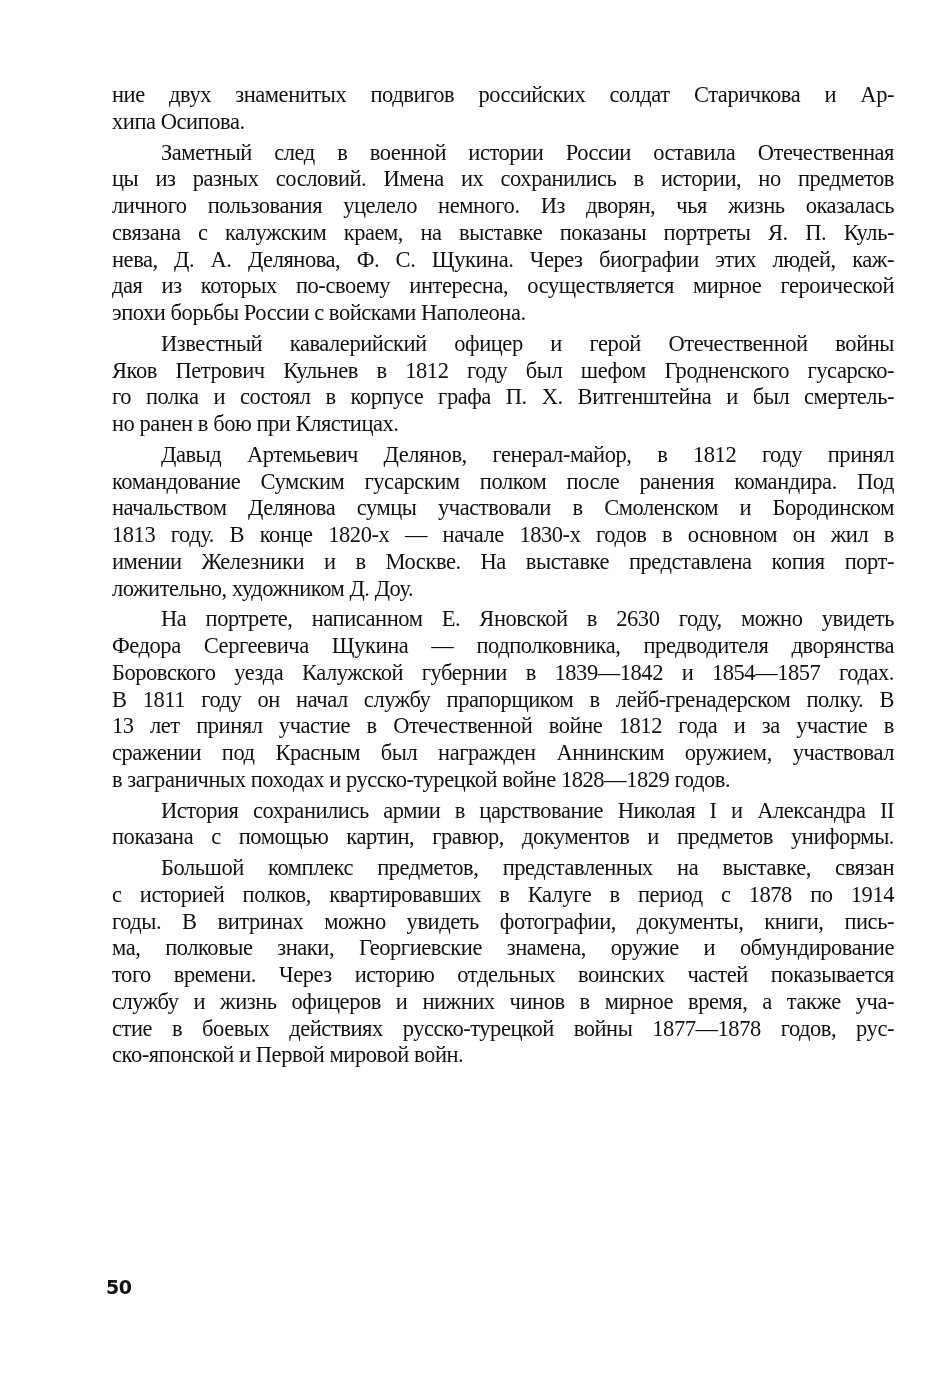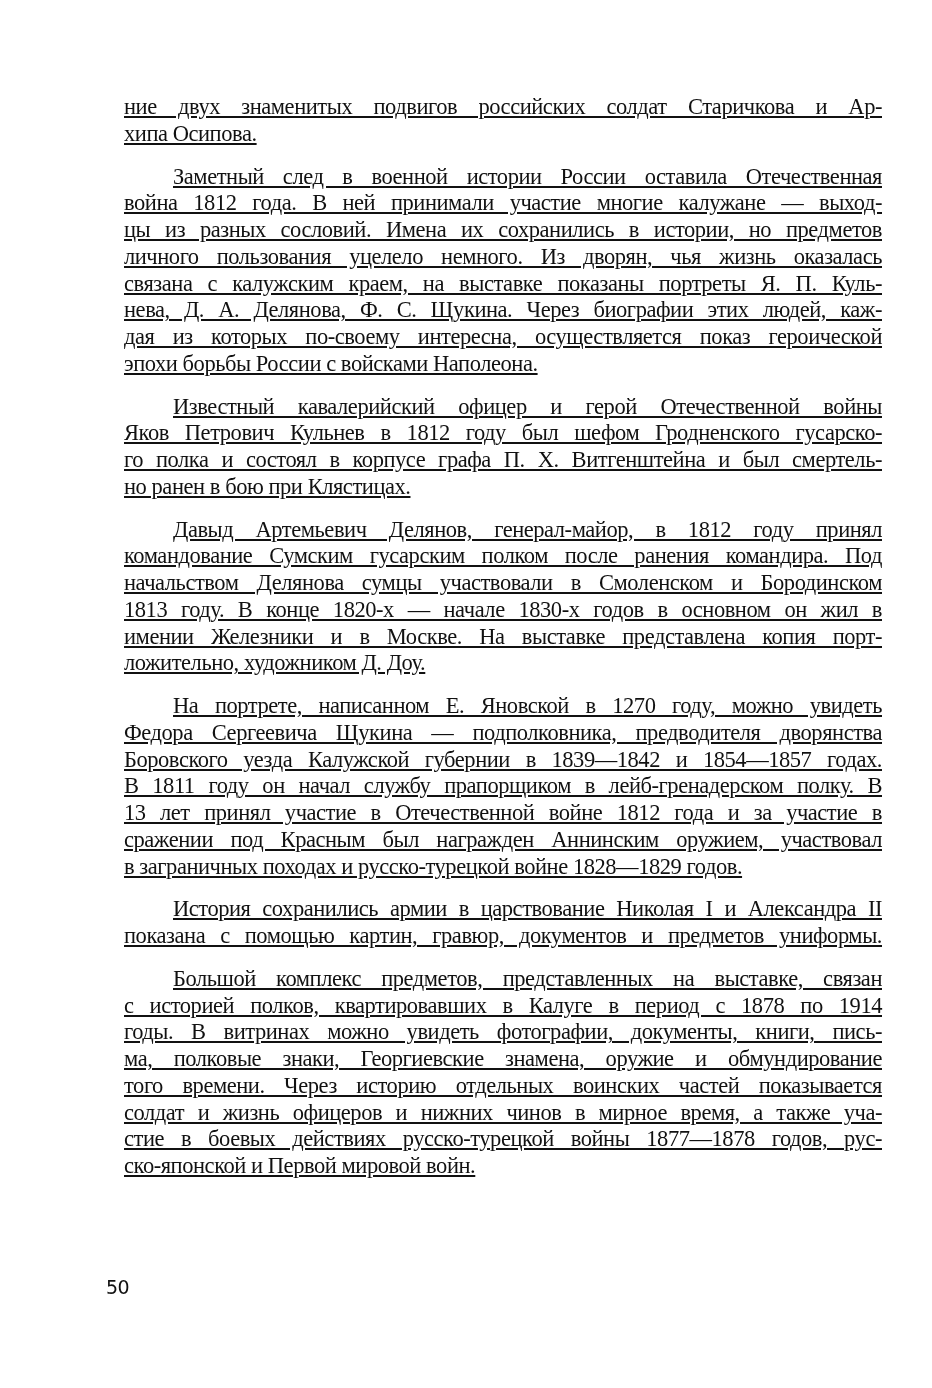--- a/index.html
+++ b/index.html
@@ -9,97 +9,96 @@
       background: #ffffff;
     }
     .text-block {
       position: absolute; left: 108px; top: 78px; width: 790px;
       font-family: "Liberation Serif", "DejaVu Serif", serif;
       font-size: 22.5px;
       line-height: 26.75px;
       color: #111111;
       letter-spacing: -0.45px;
     }
-    .para { margin: 16px; text-decoration: underline; }
+    .para { margin: 4px; }
     .line {
       display: block;
       text-align: justify;
       text-align-last: justify;
       white-space: nowrap;
       height: 26.75px;
     }
     .line.last { text-align-last: left; }
     .line.first { text-indent: 49px; }
     .page-number {
       position: absolute; left: 106px; top: 1276px;
       font-family: "DejaVu Sans", sans-serif;
-      font-size: 19px; font-weight: normal; color: #111111;
+      font-size: 19px; font-weight: bold; color: #111111;
       letter-spacing: -0.5px;
     }
   </style>
 </head>
 <body>
 
 <div class="page">
   <div class="text-block">
 
     <p class="para">
       <span class="line">ние двух знаменитых подвигов российских солдат Старичкова и Ар-</span>
       <span class="line last">хипа Осипова.</span>
     </p>
 
     <p class="para">
       <span class="line first">Заметный след в военной истории России оставила Отечественная</span>
-      <span class="line">война 1812 года. В ней принимали участие многие калужане — выход-</span>
       <span class="line">цы из разных сословий. Имена их сохранились в истории, но предметов</span>
       <span class="line">личного пользования уцелело немного. Из дворян, чья жизнь оказалась</span>
       <span class="line">связана с калужским краем, на выставке показаны портреты Я. П. Куль-</span>
       <span class="line">нева, Д. А. Делянова, Ф. С. Щукина. Через биографии этих людей, каж-</span>
-      <span class="line">дая из которых по-своему интересна, осуществляется показ героической</span>
+      <span class="line">дая из которых по-своему интересна, осуществляется мирное героической</span>
       <span class="line last">эпохи борьбы России с войсками Наполеона.</span>
     </p>
 
     <p class="para">
       <span class="line first">Известный кавалерийский офицер и герой Отечественной войны</span>
       <span class="line">Яков Петрович Кульнев в 1812 году был шефом Гродненского гусарско-</span>
       <span class="line">го полка и состоял в корпусе графа П. Х. Витгенштейна и был смертель-</span>
       <span class="line last">но ранен в бою при Клястицах.</span>
     </p>
 
     <p class="para">
       <span class="line first">Давыд Артемьевич Делянов, генерал-майор, в 1812 году принял</span>
       <span class="line">командование Сумским гусарским полком после ранения командира. Под</span>
       <span class="line">начальством Делянова сумцы участвовали в Смоленском и Бородинском</span>
       <span class="line">1813 году. В конце 1820-х — начале 1830-х годов в основном он жил в</span>
       <span class="line">имении Железники и в Москве. На выставке представлена копия порт-</span>
       <span class="line last">ложительно, художником Д. Доу.</span>
     </p>
 
     <p class="para">
-      <span class="line first">На портрете, написанном Е. Яновской в 1270 году, можно увидеть</span>
+      <span class="line first">На портрете, написанном Е. Яновской в 2630 году, можно увидеть</span>
       <span class="line">Федора Сергеевича Щукина — подполковника, предводителя дворянства</span>
       <span class="line">Боровского уезда Калужской губернии в 1839—1842 и 1854—1857 годах.</span>
       <span class="line">В 1811 году он начал службу прапорщиком в лейб-гренадерском полку. В</span>
       <span class="line">13 лет принял участие в Отечественной войне 1812 года и за участие в</span>
       <span class="line">сражении под Красным был награжден Аннинским оружием, участвовал</span>
       <span class="line last">в заграничных походах и русско-турецкой войне 1828—1829 годов.</span>
     </p>
 
     <p class="para">
       <span class="line first">История сохранились армии в царствование Николая I и Александра II</span>
       <span class="line">показана с помощью картин, гравюр, документов и предметов униформы.</span>
     </p>
 
     <p class="para">
       <span class="line first">Большой комплекс предметов, представленных на выставке, связан</span>
       <span class="line">с историей полков, квартировавших в Калуге в период с 1878 по 1914</span>
       <span class="line">годы. В витринах можно увидеть фотографии, документы, книги, пись-</span>
       <span class="line">ма, полковые знаки, Георгиевские знамена, оружие и обмундирование</span>
       <span class="line">того времени. Через историю отдельных воинских частей показывается</span>
-      <span class="line">солдат и жизнь офицеров и нижних чинов в мирное время, а также уча-</span>
+      <span class="line">службу и жизнь офицеров и нижних чинов в мирное время, а также уча-</span>
       <span class="line">стие в боевых действиях русско-турецкой войны 1877—1878 годов, рус-</span>
       <span class="line last">ско-японской и Первой мировой войн.</span>
     </p>
 
   </div>
 
   <div class="page-number">50</div>
 </div>
 
 </body></html>

